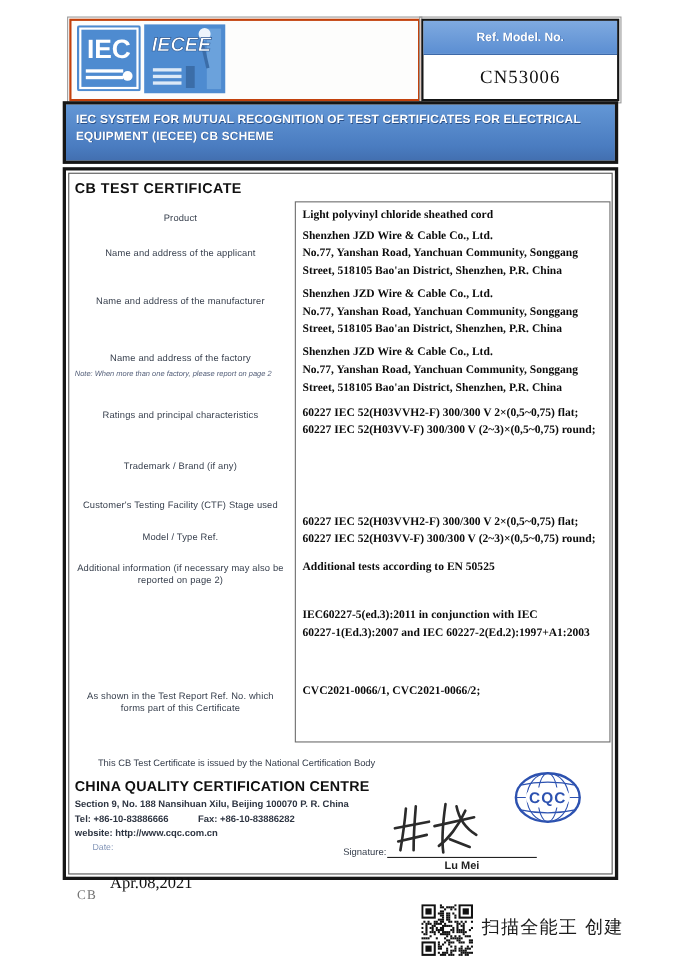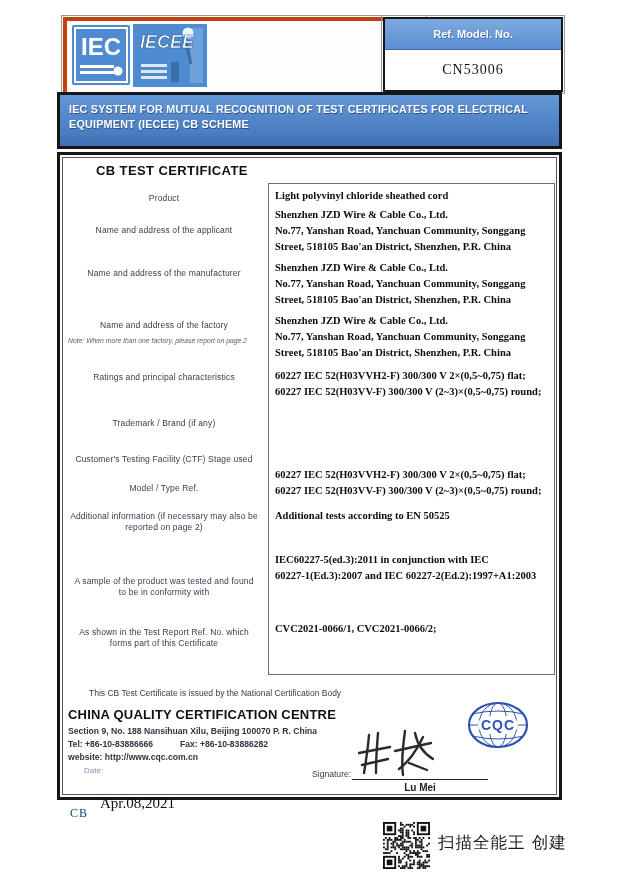--- a/index.html
+++ b/index.html
@@ -1,61 +1,61 @@
 <!DOCTYPE html>
 <html><head>
 <meta charset="utf-8">
 <style>
   html,body{margin:0;padding:0;background:#ffffff;}
   .page{position:relative;width:620px;height:878px;background:#fff;overflow:hidden;
         font-family:"Liberation Sans",sans-serif;}
   
   .logo-box{position:absolute;left:63px;top:17px;width:315px;height:71px;background:#fdfdfc;
-            border:4px solid #c2410c;outline:1px solid #9a9a9a;outline-offset:1px;padding-left:39px;}
+            border:2px solid #c2410c;outline:1px solid #9a9a9a;outline-offset:1px;}
   .ref-box{position:absolute;left:383px;top:17px;width:176px;height:71px;background:#fff;
            border:2px solid #151515;outline:1px solid #9a9a9a;outline-offset:1px;}
   .ref-head{position:absolute;left:0;top:0;right:0;height:30px;
             background:linear-gradient(180deg,#7faae0,#5b8ed2);
             color:#fff;font-weight:bold;font-size:11px;text-align:center;line-height:30px;
             text-shadow:0.5px 0.5px 0 #3a66a8;border-bottom:1px solid #3d69a8;}
   .ref-val{position:absolute;left:0;top:30px;right:0;bottom:0;display:flex;align-items:center;
-           justify-content:center;font-family:"Liberation Serif",serif;font-size:14px;
+           justify-content:center;font-family:"Liberation Serif",serif;font-size:17px;
            letter-spacing:1px;color:#111;}
   
   .banner{position:absolute;left:57px;top:92px;width:505px;height:57px;box-sizing:border-box;
           border:3px solid #161616;background:linear-gradient(180deg,#6397d6 0%,#4a7cc0 75%,#426fb0 100%);
           color:#fff;font-weight:bold;font-size:10.8px;line-height:1.4;padding:7px 9px;
           text-shadow:0.6px 0.6px 0 #2a4f86;letter-spacing:0.2px;white-space:pre-line;}
   
   .main-frame{position:absolute;left:57px;top:152px;width:505px;height:648px;box-sizing:border-box;
               border:3px solid #161616;padding:2px;background:#fff;}
   .main-inner{position:relative;width:100%;height:100%;border:1px solid #555;box-sizing:border-box;}
   .cert-title{position:absolute;left:5px;top:5px;font-weight:bold;font-size:13px;color:#101010;
-              letter-spacing:0.4px;margin-left:28px;}
+              letter-spacing:0.4px;}
   .values-box{position:absolute;left:205px;top:25px;width:285px;height:490px;border:1px solid #6d6d6d;}
   .lbl{position:absolute;left:5px;width:192px;font-size:8.5px;color:#38404e;line-height:1.35;
        letter-spacing:0.15px;white-space:pre-line;text-align:center;}
   .note{position:absolute;left:5px;width:200px;font-size:6.8px;color:#55607a;font-style:italic;}
   .val{position:absolute;left:212px;width:272px;font-family:"Liberation Serif",serif;font-weight:bold;
        font-size:10.5px;line-height:1.5;color:#0c0c0c;white-space:pre-line;}
   .issued{position:absolute;left:5px;top:530px;font-size:8.5px;color:#343c4a;margin-left:21px;}
   .ncb{position:absolute;left:5px;top:549px;font-weight:bold;font-size:13px;color:#101010;letter-spacing:0.2px;}
   .f-sm{position:absolute;left:5px;font-size:8.6px;color:#2e3542;font-weight:bold;}
   .date-lbl{position:absolute;left:9px;top:608px;font-size:8px;color:#8496b8;padding-left:12px;}
   .date-val{position:absolute;left:37px;top:637px;font-family:"Liberation Serif",serif;font-weight:normal;
             font-size:15px;color:#111;}
   .sig-lbl{position:absolute;left:249px;top:611px;font-size:8.6px;color:#38404e;}
   .sig-line{position:absolute;left:289px;top:621px;width:136px;border-top:1.6px solid #222;}
   .sig-name{position:absolute;left:289px;top:624px;width:136px;text-align:center;font-weight:bold;
             font-size:10px;color:#222;}
   .sig-hand{position:absolute;left:292px;top:571px;}
   .cqc{position:absolute;left:404px;top:539px;}
   
   .cb-prefix{position:absolute;left:70px;top:806px;font-family:"Liberation Serif",serif;
-             font-size:12px;color:#0c4a6e;letter-spacing:1px;}
+             font-size:12px;color:#737373;letter-spacing:1px;}
   .cb-number{position:absolute;left:95px;top:799px;font-family:"Liberation Mono",monospace;
              font-size:20px;color:#e23b40;letter-spacing:2px;}
   .qr{position:absolute;left:383px;top:822px;width:47px;height:47px;}
   .cam-text{position:absolute;left:438px;top:832px;font-size:16.5px;color:#1c1c1c;
             font-family:"DejaVu Sans",sans-serif;letter-spacing:1px;}
   svg text{font-family:"Liberation Sans",sans-serif;}
 </style>
 </head>
 <body>
 
@@ -99,22 +99,20 @@
       <div class="lbl" style="top:67px">Name and address of the applicant</div>
       <div class="lbl" style="top:110px">Name and address of the manufacturer</div>
       <div class="lbl" style="top:162px">Name and address of the factory</div>
       <div class="note" style="top:179px">Note: When more than one factory, please report on page 2</div>
       <div class="lbl" style="top:214px">Ratings and principal characteristics</div>
       <div class="lbl" style="top:260px">Trademark / Brand (if any)</div>
       <div class="lbl" style="top:296px">Customer's Testing Facility (CTF) Stage used</div>
       <div class="lbl" style="top:325px">Model / Type Ref.</div>
       <div class="lbl" style="top:353px">Additional information (if necessary may also be
 reported on page 2)</div>
-      <div class="lbl" style="top:418px">A sample of the product was tested and found
-to be in conformity with</div>
       <div class="lbl" style="top:469px">As shown in the Test Report Ref. No. which
 forms part of this Certificate</div>
 
       <div class="val" style="top:30px">Light polyvinyl chloride sheathed cord</div>
       <div class="val" style="top:49px">Shenzhen JZD Wire &amp; Cable Co., Ltd.
 No.77, Yanshan Road, Yanchuan   Community, Songgang
 Street, 518105 Bao'an District, Shenzhen, P.R. China</div>
       <div class="val" style="top:102px">Shenzhen JZD Wire &amp; Cable Co., Ltd.
 No.77, Yanshan Road, Yanchuan   Community, Songgang
 Street, 518105 Bao'an District, Shenzhen, P.R. China</div>

